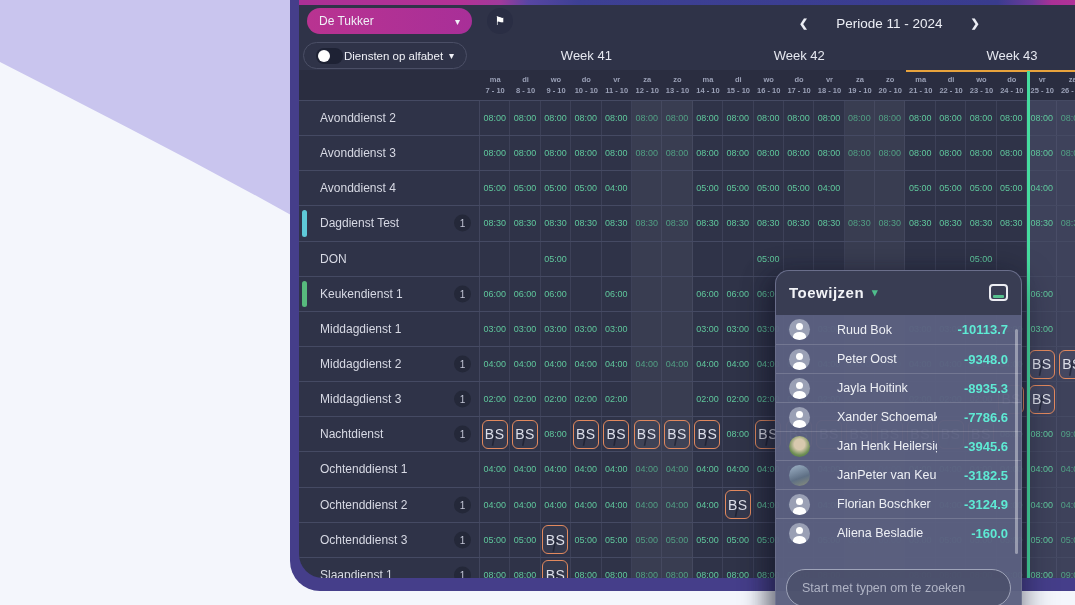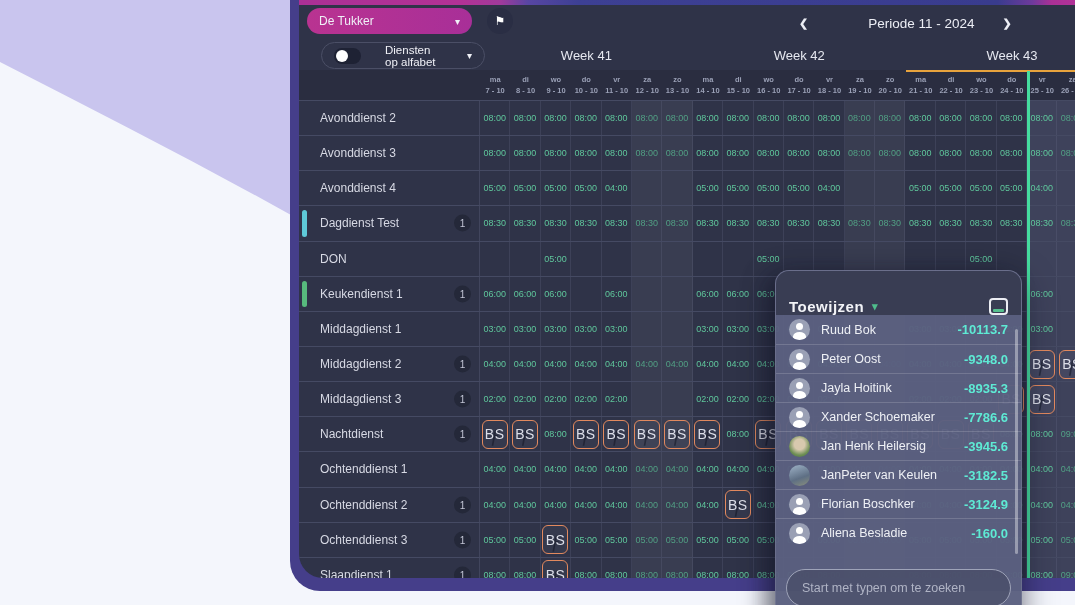--- a/index.html
+++ b/index.html
@@ -16,24 +16,24 @@
   
   .toolbar{position:relative;height:36px;}
   .pill{display:flex;align-items:center;border-radius:15px;height:26px;padding:12px 12px;color:#f0f1f7;font-size:12px;}
   .team{position:absolute;left:8px;top:3px;width:165px;justify-content:space-between;
     background:linear-gradient(90deg,#b93391,#a82f98);}
   .caret{font-size:10px;color:#f0f1f7;}
   .flagbtn{position:absolute;left:188px;top:3px;width:26px;height:26px;border-radius:50%;
     background:#2a2e44;border:none;color:#fff;font-size:12px;line-height:26px;text-align:center;padding:0;cursor:pointer;}
   .period{position:absolute;left:500px;top:0;height:36px;display:flex;align-items:center;gap:28px;}
   .chev{color:#eceef5;font-size:11px;font-weight:bold;cursor:pointer;}
-  .plabel{color:#eceef5;font-size:13.5px;margin-left:32px;}
+  .plabel{color:#eceef5;font-size:13.5px;}
   
   .subbar{position:relative;height:29px;}
-  .sort{position:absolute;left:22px;top:1px;width:164px;height:27px;border:1px solid #4b4f66;gap:24px;}
+  .sort{position:absolute;left:4px;top:1px;width:164px;height:27px;border:1px solid #4b4f66;gap:1px;}
   .toggle{position:relative;width:27px;height:16px;border-radius:8px;background:#1e2234;flex:none;cursor:pointer;}
   .knob{position:absolute;left:2px;top:2px;width:12px;height:12px;border-radius:50%;background:#fff;}
   .sortlabel{flex:1;font-size:11.5px;}
   .weeklabel{position:absolute;top:0;height:29px;display:flex;align-items:center;justify-content:center;
     color:#e6e8f0;font-size:13px;text-align:right;}
   
   .dayrow{position:relative;height:30px;display:flex;background:rgba(0,0,0,0.10);}
   .dhspacer{width:181px;flex:none;}
   .dhcell{width:30.4px;flex:none;display:flex;flex-direction:column;align-items:center;justify-content:center;
     color:#9aa0b6;font-size:7.5px;font-weight:bold;line-height:1.5;}
@@ -57,26 +57,26 @@
     font-family:"Liberation Serif",serif;font-style:italic;font-size:21px;color:rgba(18,21,36,0.55);}
   .bstext{position:relative;color:#dcdee8;font-size:14px;letter-spacing:.5px;}
   
   .orangeline{position:absolute;left:616px;top:70px;right:0;height:2px;background:#e8a33d;z-index:3;}
   .todayline{position:absolute;left:737px;top:71px;width:3px;height:507px;background:#45dd9f;z-index:3;}
   
   .popup{position:absolute;left:775px;top:270px;width:247px;height:360px;border-radius:14px 14px 0 0;
     background:rgba(91,96,128,0.97);z-index:10;overflow:hidden;
     box-shadow:0 12px 32px rgba(15,17,35,0.5),-10px 4px 22px rgba(15,17,35,0.35);
     border:1px solid rgba(255,255,255,0.10);}
-  .phead{height:44px;background:#393d53;display:flex;align-items:flex-end;justify-content:space-between;padding:0 13px;}
+  .phead{height:44px;background:#393d53;display:flex;align-items:flex-start;justify-content:space-between;padding:13px 13px;}
   .ptitle{display:flex;align-items:center;gap:8px;color:#f2f3f7;font-size:15px;font-weight:bold;letter-spacing:.5px;cursor:pointer;}
   .pcaret{color:#4fbe8c;font-size:11px;}
   .pcheck{position:relative;width:19px;height:17px;border:2px solid #ecedf3;border-radius:4px;cursor:pointer;}
   .pcheckbar{position:absolute;left:2px;right:2px;bottom:1px;height:3px;background:#56c08e;border-radius:1px;}
-  .prow{height:29px;display:flex;align-items:center;gap:11px;padding:0 13px;border-top:1px solid rgba(255,255,255,0.16);cursor:pointer;}
+  .prow{height:29px;display:flex;align-items:center;gap:27px;padding:0 13px;border-top:1px solid rgba(255,255,255,0.16);cursor:pointer;}
   .prow:first-child{border-top:none;}
   .av{width:21px;height:21px;border-radius:50%;background:#9aa0b5;position:relative;overflow:hidden;flex:none;}
   .av.person::before{content:"";position:absolute;width:7px;height:7px;border-radius:50%;background:#fff;left:7px;top:4px;}
   .av.person::after{content:"";position:absolute;width:13px;height:9px;border-radius:50% 50% 0 0;background:#fff;left:4px;top:13px;}
   .av.photo1{background:radial-gradient(circle at 50% 40%,#d8c9ae 0 32%,#6f8f55 65%,#3f6b3c);}
   .av.photo2{background:linear-gradient(160deg,#9fb3c8,#5e6f84 60%,#8a8f7d);}
   .pname{flex:1;color:#eef0f5;font-size:12.5px;white-space:nowrap;overflow:hidden;}
   .pval{color:#5eead4;font-size:13px;font-weight:bold;}
   .pscroll{position:absolute;right:3px;top:58px;width:3px;height:225px;border-radius:2px;background:rgba(255,255,255,0.38);}
   .psearch{position:absolute;left:10px;right:10px;top:298px;height:38px;border-radius:19px;

